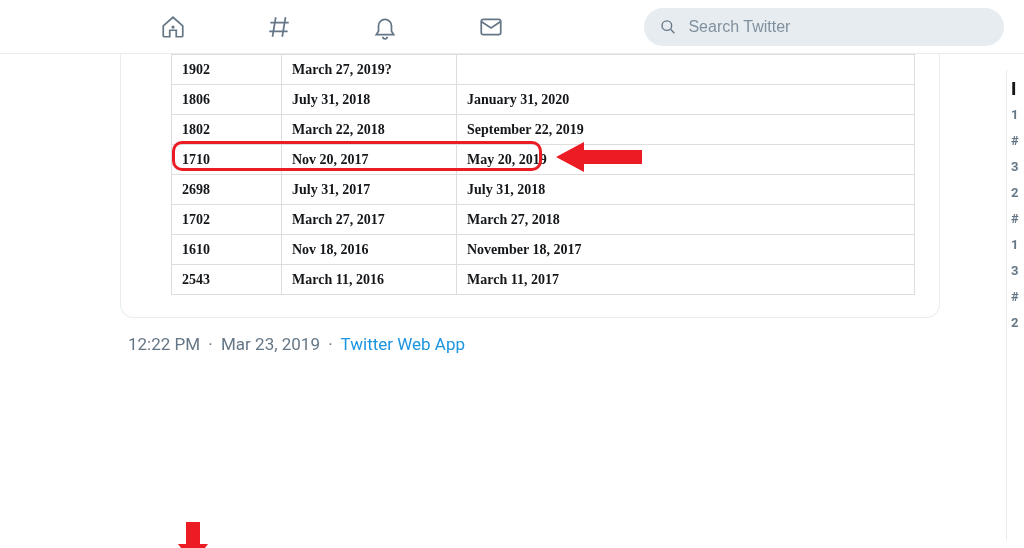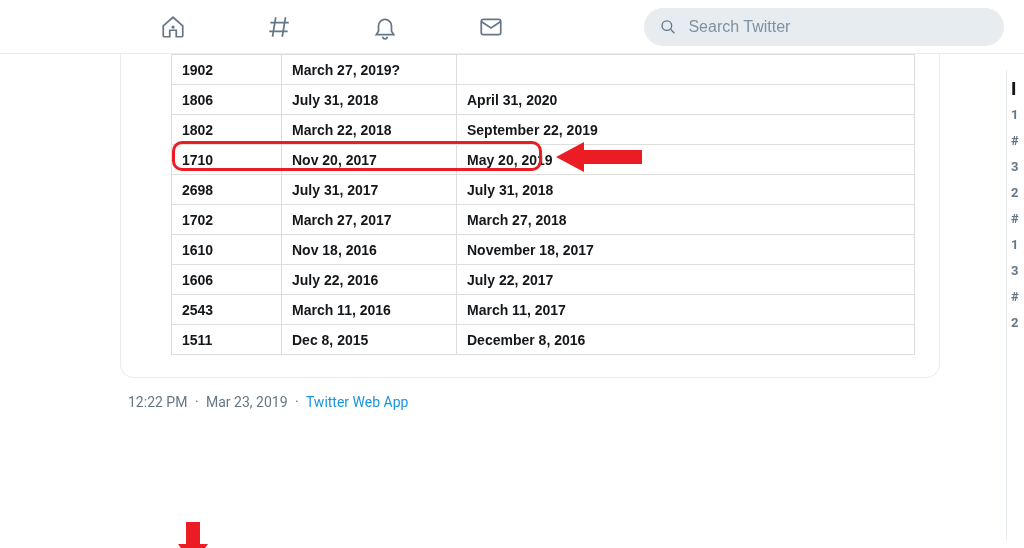--- a/index.html
+++ b/index.html
@@ -63,21 +63,21 @@
       width: 820px;
       overflow: hidden;
       background: #fff;
     }
     .table-wrap {
       margin: 0 24px 22px 50px;
     }
     table {
       border-collapse: collapse;
       width: 100%;
-      font-family: Liberation Sans, sans-serif;
+      font-family: Liberation Serif, serif;
       padding-left: 28px;
     }
     td {
       border: 1px solid #ddd;
       padding: 5px 10px;
       font-weight: bold;
       font-size: 14px;
       color: #14171a;
       vertical-align: middle;
       height: 30px;
@@ -107,21 +107,21 @@
       z-index: 5;
     }
     .arrow-down {
       position: absolute;
       left: 176px;
       top: 468px;
       z-index: 5;
     }
     .meta-line {
       color: #657786;
-      font-size: 14px;
+      font-size: 17px;
       margin-top: 16px;
       margin-left:8px;
     }
     .meta-line .app {
       color: #1b95e0;
     }
     .meta-line .sep { margin: 0 4px; }
     .right-panel-hint {
       position:absolute;
       right:0;
@@ -181,21 +181,21 @@
       <table>
         <tbody id="tbody">
             <tr class="highlight-row">
               <td>1902</td>
               <td>March 27, 2019?</td>
               <td></td>
             </tr>
             <tr>
               <td>1806</td>
               <td>July 31, 2018</td>
-              <td>April 31, 2020</td>
+              <td>January 31, 2020</td>
             </tr>
             <tr>
               <td>1802</td>
               <td>March 22, 2018</td>
               <td>September 22, 2019</td>
             </tr>
             <tr>
               <td>1710</td>
               <td>Nov 20, 2017</td>
               <td>May 20, 2019</td>
@@ -209,33 +209,23 @@
               <td>1702</td>
               <td>March 27, 2017</td>
               <td>March 27, 2018</td>
             </tr>
             <tr>
               <td>1610</td>
               <td>Nov 18, 2016</td>
               <td>November 18, 2017</td>
             </tr>
             <tr>
-              <td>1606</td>
-              <td>July 22, 2016</td>
-              <td>July 22, 2017</td>
-            </tr>
-            <tr>
               <td>2543</td>
               <td>March 11, 2016</td>
               <td>March 11, 2017</td>
-            </tr>
-            <tr>
-              <td>1511</td>
-              <td>Dec 8, 2015</td>
-              <td>December 8, 2016</td>
             </tr>
           </tbody>
       </table>
     </div>
   </div>
   <div class="meta-line">
     <span>12:22 PM</span>
     <span class="sep">·</span>
     <span>Mar 23, 2019</span>
     <span class="sep">·</span>

